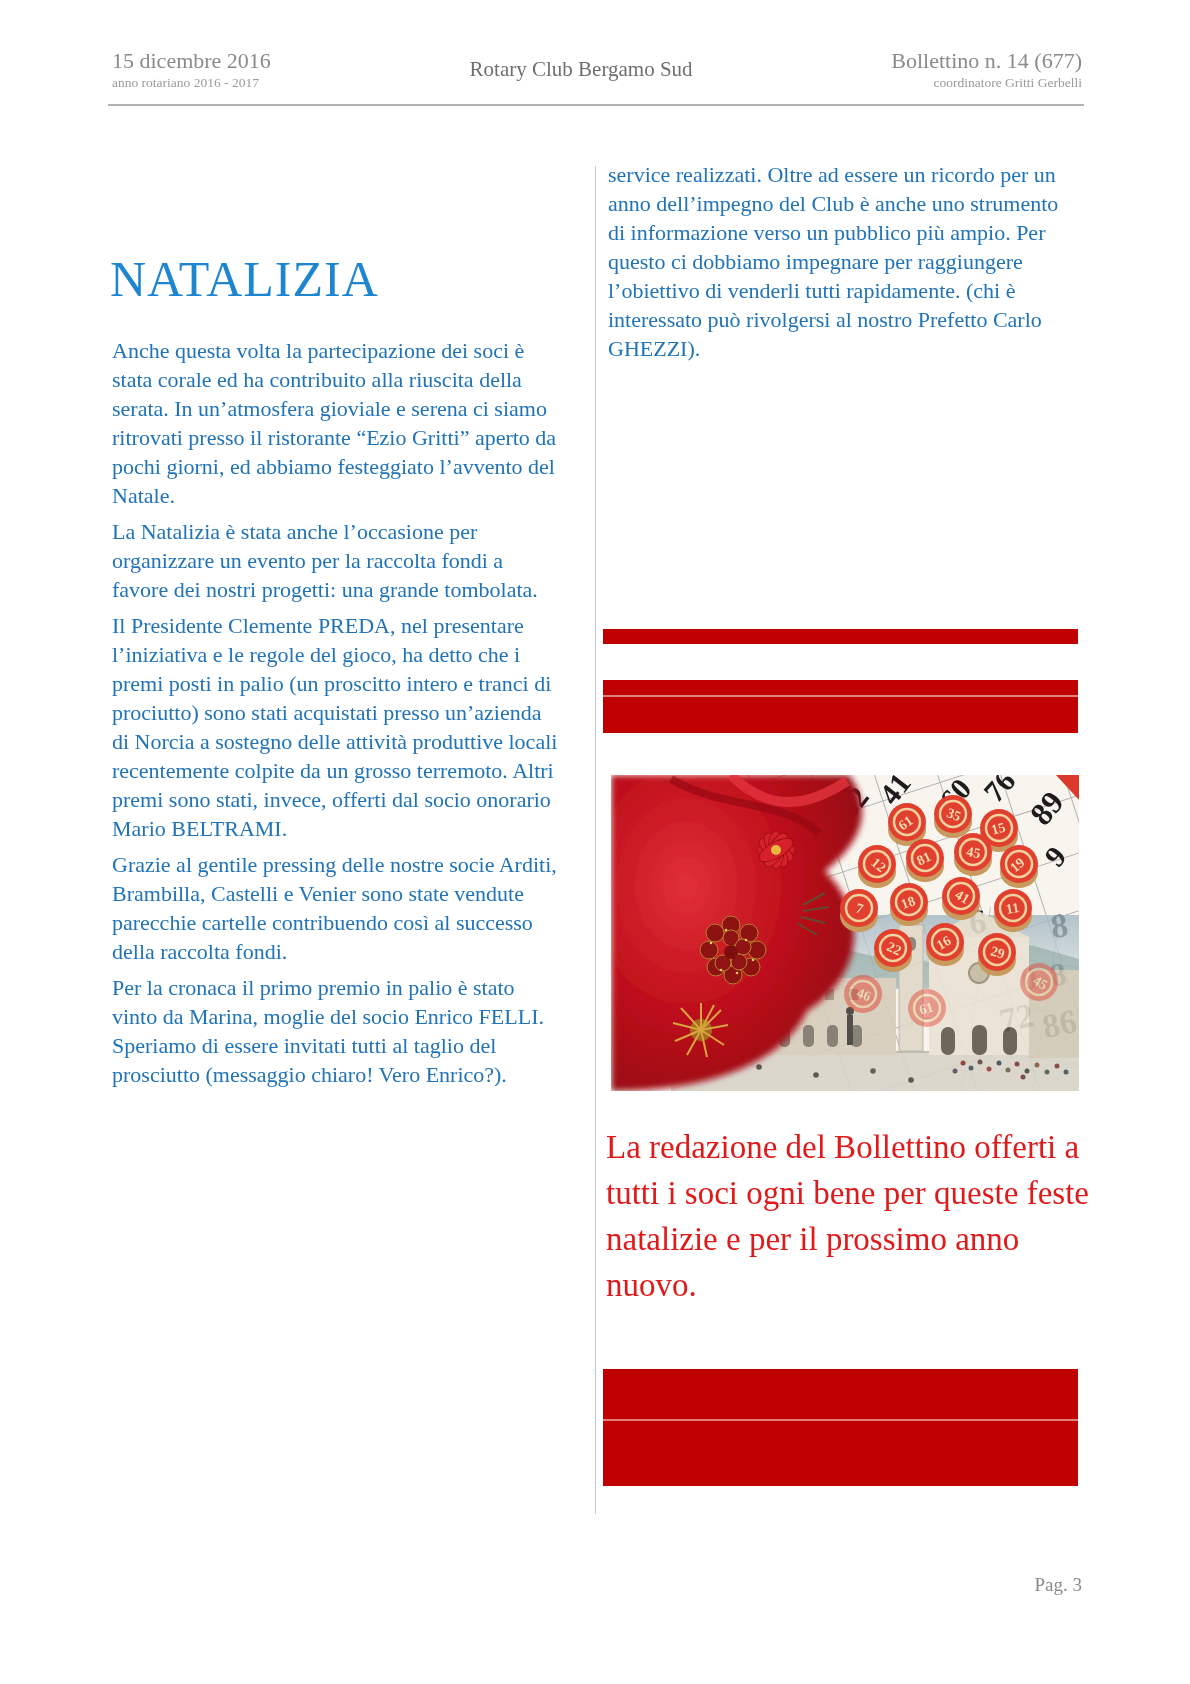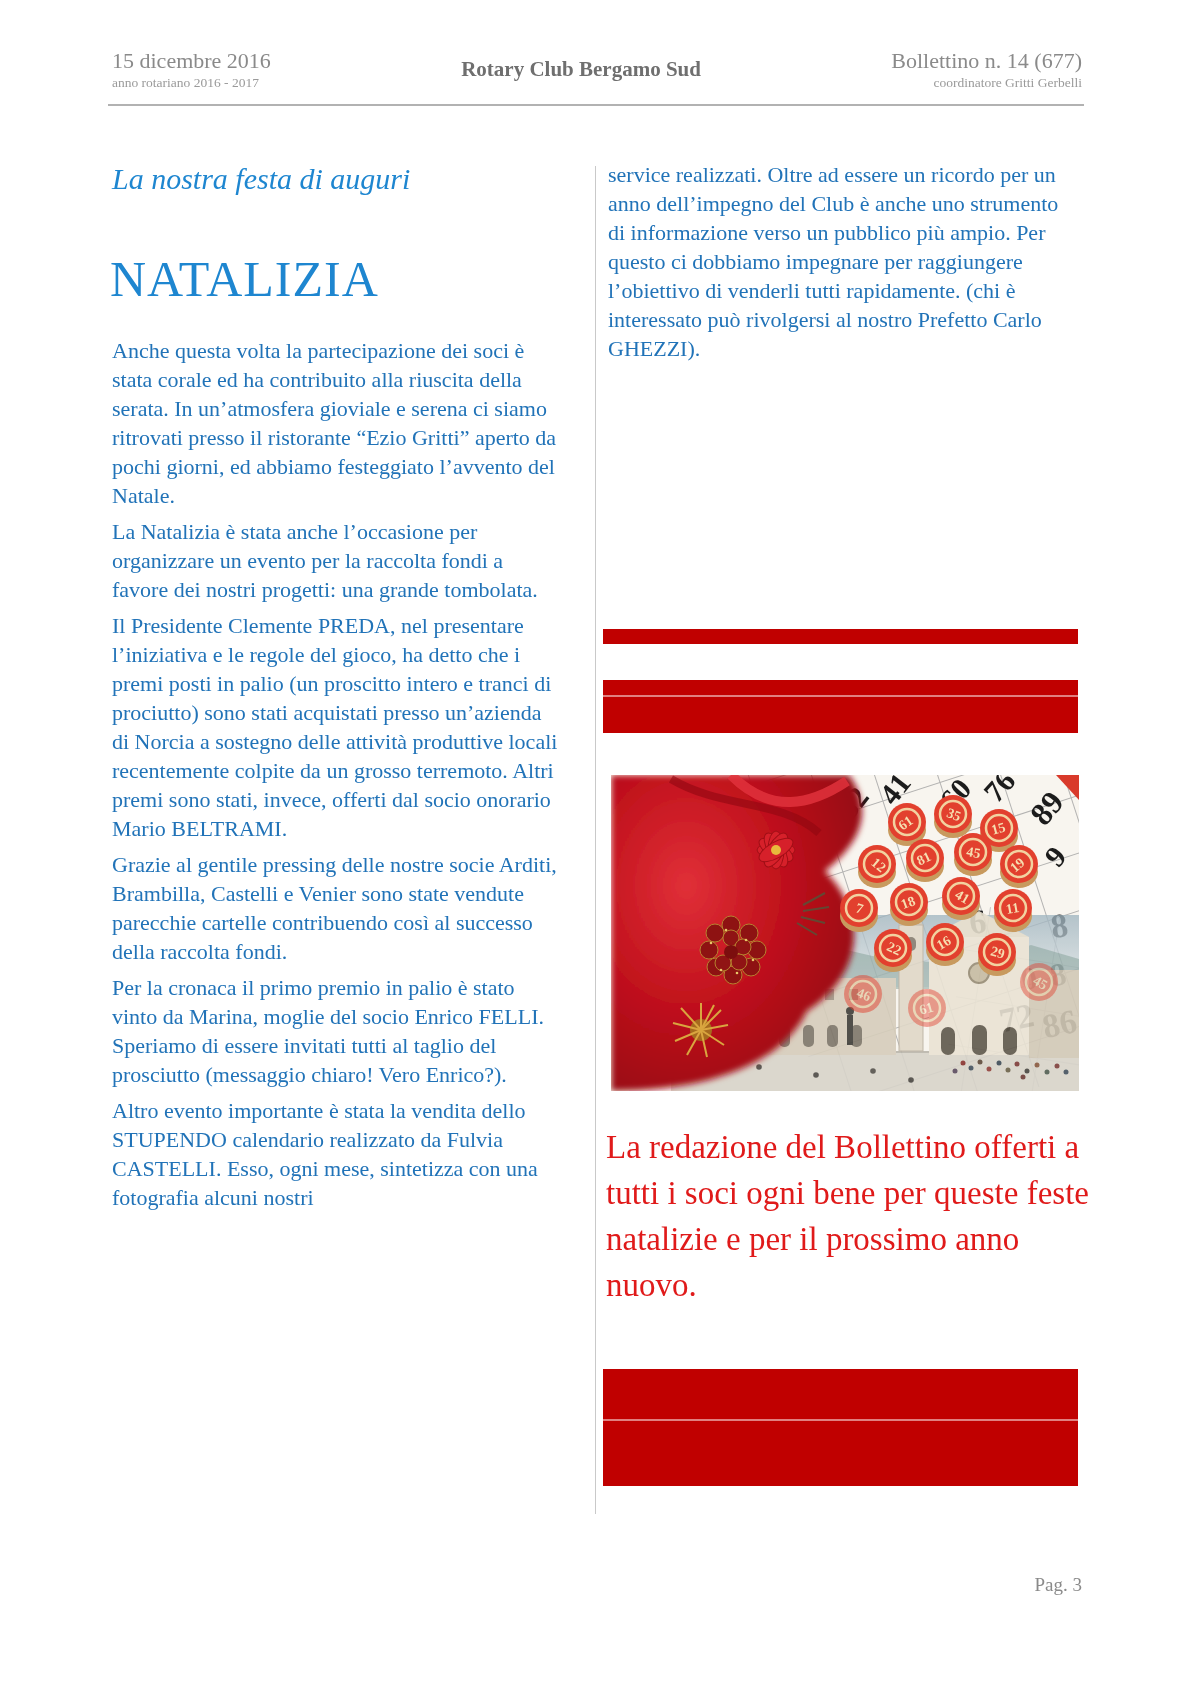--- a/index.html
+++ b/index.html
@@ -4,21 +4,21 @@
 <style>
   html,body { margin:0; padding:0; background:#ffffff; }
   .page { position:relative; width:1190px; height:1684px; background:#ffffff;
           font-family:"Liberation Serif", serif; overflow:hidden; }
 
   
   .header { position:absolute; left:112px; top:48px; width:970px;
             display:flex; justify-content:space-between; color:#8a8a8a; }
   .h-main { font-size:22px; line-height:26px; }
   .h-sub  { font-size:13.5px; line-height:17px; color:#9a9a9a; }
-  .h-center { font-size:21px; font-weight:bold; color:#6f6f6f; padding-top:9px; }
+  .h-center { font-size:21px; font-weight:normal; color:#6f6f6f; padding-top:9px; }
   .h-right { text-align:right; }
   .rule { position:absolute; left:108px; top:104px; width:976px; height:2px; background:#b2b2b2; }
 
   
   .kicker { position:absolute; left:112px; top:162px; font-style:italic;
             font-size:30px; color:#1e86d0; }
   .title  { position:absolute; left:110px; top:250px; margin:0; font-weight:normal;
             font-size:50px; letter-spacing:1px; color:#1e86d0; }
 
   
@@ -59,32 +59,30 @@
       <div class="h-sub">anno rotariano 2016 - 2017</div>
     </div>
     <div class="h-center">Rotary Club Bergamo Sud</div>
     <div class="h-right">
       <div class="h-main">Bollettino n. 14 (677)</div>
       <div class="h-sub">coordinatore Gritti Gerbelli</div>
     </div>
   </header>
   <div class="rule"></div>
 
-  <div class="kicker">La nostra festa di auguri</div>
   <h1 class="title">NATALIZIA</h1>
 
   <div class="divider"></div>
 
   <section class="col-left">
     <p class="body">Anche questa volta la partecipazione dei soci è stata corale ed ha contribuito alla riuscita della serata. In un’atmosfera gioviale e serena ci siamo ritrovati presso il ristorante “Ezio Gritti” aperto da pochi giorni, ed abbiamo festeggiato l’avvento del Natale.</p>
     <p class="body">La Natalizia è stata anche l’occasione per organizzare un evento per la raccolta fondi a favore dei nostri progetti: una grande tombolata.</p>
     <p class="body">Il Presidente Clemente PREDA, nel presentare l’iniziativa e le regole del gioco, ha detto che i premi posti in palio (un proscitto intero e tranci di prociutto) sono stati acquistati presso un’azienda di Norcia a sostegno delle attività produttive locali recentemente colpite da un grosso terremoto. Altri premi sono stati, invece, offerti dal socio onorario Mario BELTRAMI.</p>
     <p class="body">Grazie al gentile pressing delle nostre socie Arditi, Brambilla, Castelli e Venier sono state vendute parecchie cartelle contribuendo così al successo della raccolta fondi.</p>
     <p class="body">Per la cronaca il primo premio in palio è stato vinto da Marina, moglie del socio Enrico FELLI. Speriamo di essere invitati tutti al taglio del prosciutto (messaggio chiaro! Vero Enrico?).</p>
-    <p class="body">Altro evento importante è stata la vendita dello STUPENDO calendario realizzato da Fulvia CASTELLI. Esso, ogni mese, sintetizza con una fotografia alcuni nostri</p>
   </section>
 
   <section class="col-right">
     <p class="body">service realizzati. Oltre ad essere un ricordo per un anno dell’impegno del Club è anche uno strumento di informazione verso un pubblico più ampio. Per questo ci dobbiamo impegnare per raggiungere l’obiettivo di venderli tutti rapidamente. (chi è interessato può rivolgersi al nostro Prefetto Carlo GHEZZI).</p>
   </section>
 
   <div class="redbar bar1"></div>
   <div class="redbar bar2">
     <div class="split"></div>
   </div>

